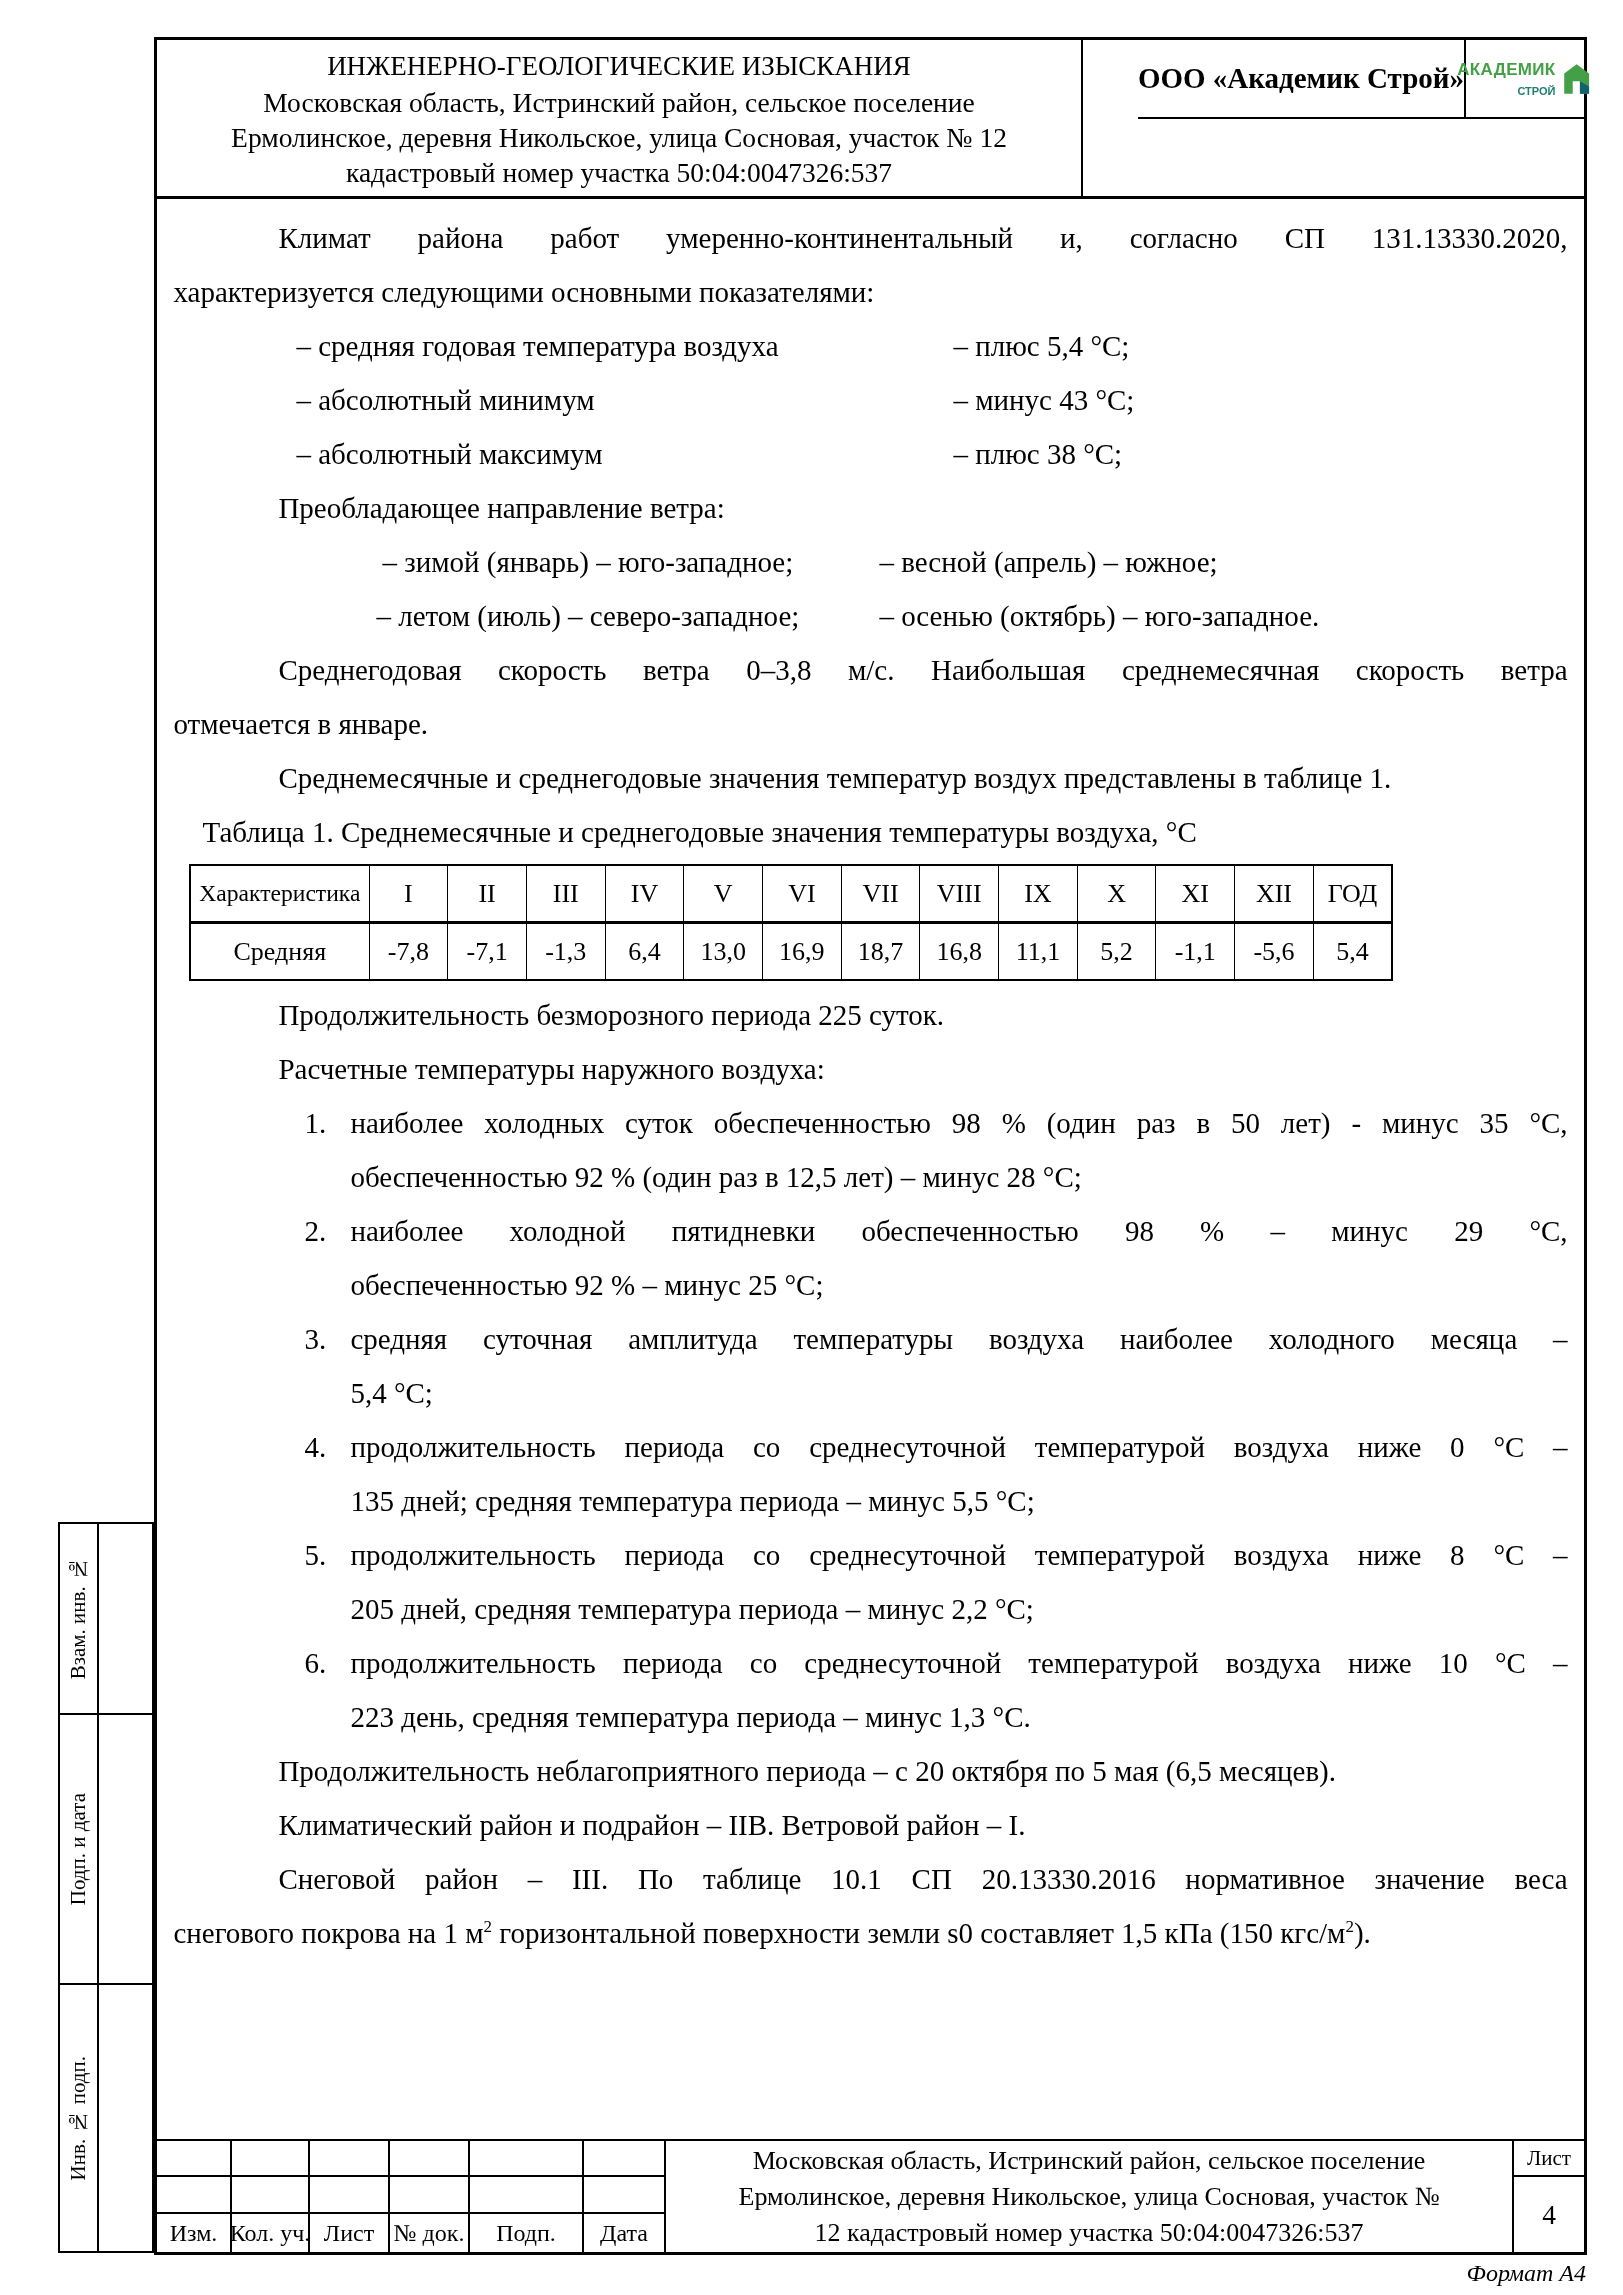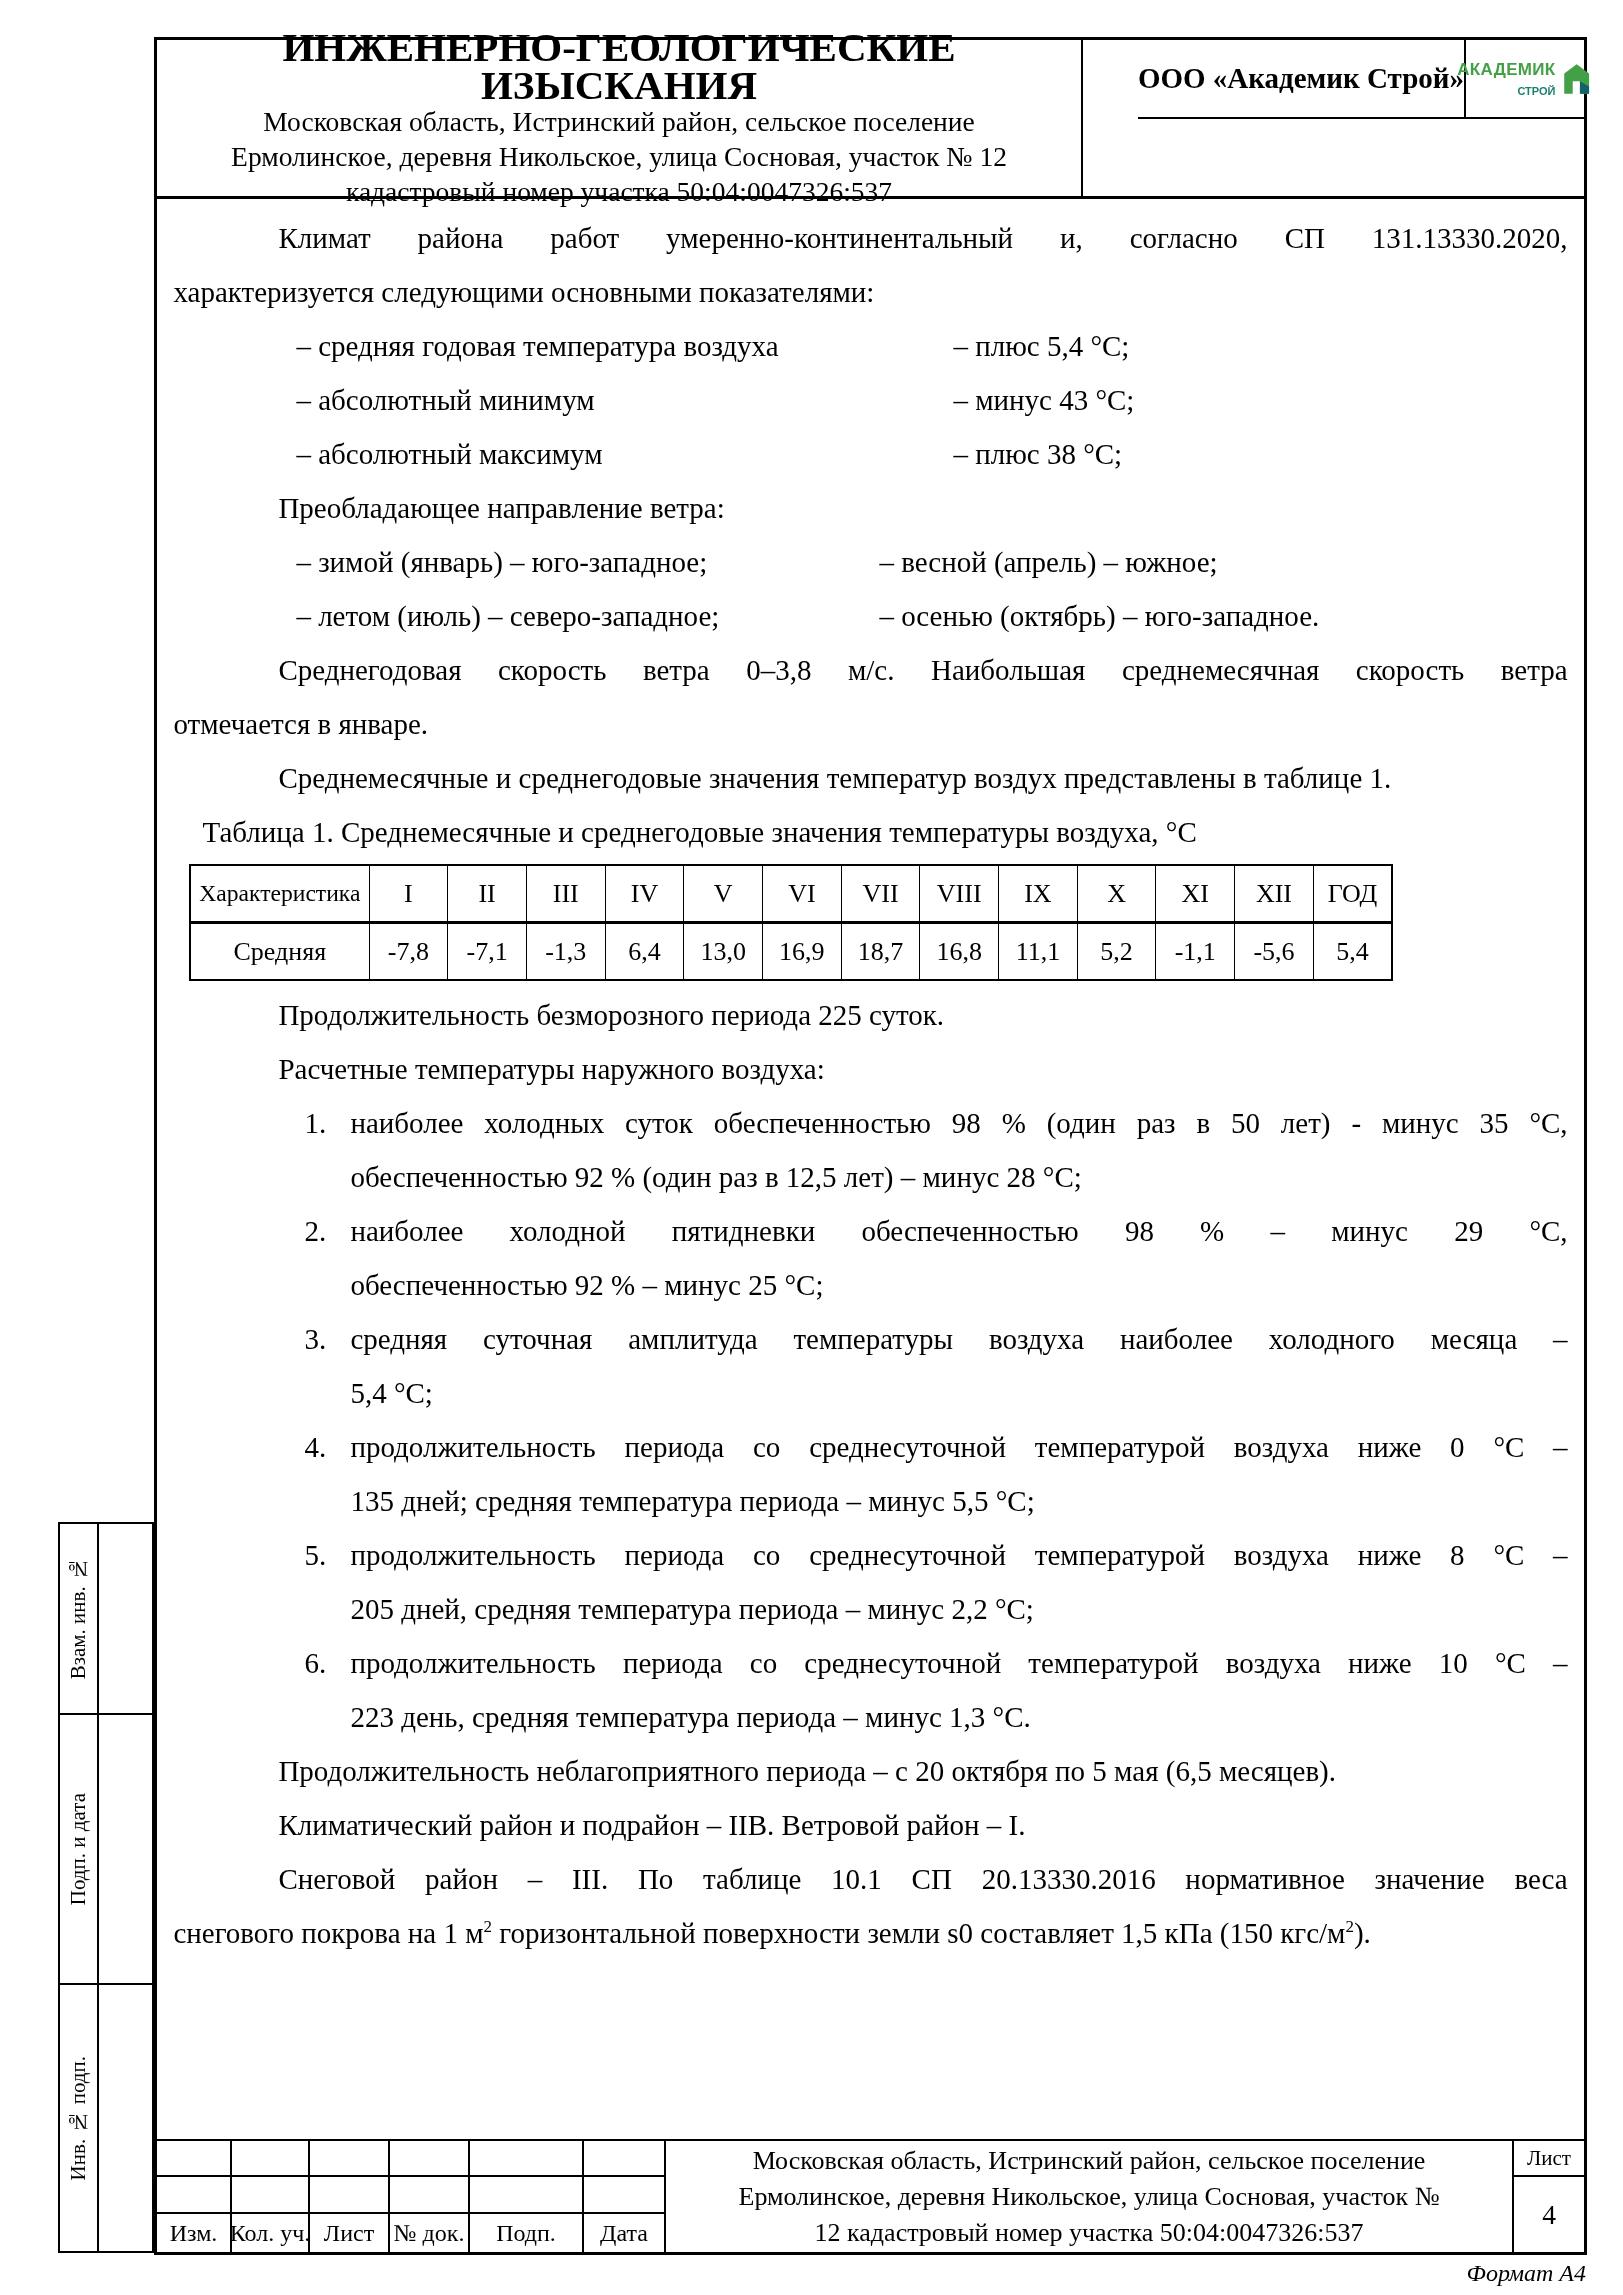--- a/index.html
+++ b/index.html
@@ -12,21 +12,21 @@
     position:absolute; left:154px; top:37px; width:1433px; height:2218px;
     border:3.3px solid #000; box-sizing:border-box;
   }
   
   .hdr { position:absolute; top:0; left:0; right:0; height:159px; border-bottom:3.3px solid #000; display:flex; box-sizing:border-box; }
   .hdr-title {
     width:926px; border-right:2px solid #000; box-sizing:border-box;
     display:flex; flex-direction:column; justify-content:center; align-items:center;
     text-align:center;
   }
-  .hdr-title .t1 { font-size:41px; font-weight:bold; line-height:38px; }
+  .hdr-title .t1 { font-size:27px; font-weight:normal; line-height:38px; }
   .hdr-title .t2 { font-size:27.5px; line-height:35px; }
   .hdr-right { flex:1; display:flex; flex-direction:column;align-items:flex-end; }
   .hdr-right-top { height:79px; border-bottom:2px solid #000; box-sizing:border-box; display:flex; }
   .company {
     flex:1; border-right:2px solid #000; box-sizing:border-box;
     display:flex; align-items:center; justify-content:center;
     font-size:29px; font-weight:bold; white-space:nowrap;
   }
   .logo-cell { width:118px; display:flex; align-items:center; justify-content:center; }
   .logo { display:flex; align-items:center; gap:3.3px; }
@@ -38,21 +38,21 @@
   .content {
     position:absolute; top:162px; left:0; right:0; padding:9.2px 16.4px 0 16.4px;
     font-size:29px; line-height:54px; box-sizing:border-box;
   }
   .content p { margin:0; }
   .ind { text-indent:105px; }
   .jl1 { display:block; text-indent:105px; text-align:justify; text-align-last:justify; }
   .jl2 { display:block; text-indent:0; }
   .dash-row { display:flex; }
   .dash-label { flex:0 0 780px; padding-left:123px; box-sizing:border-box; }
-  .wind-row { display:flex; }
+  .wind-row { display:flex;text-align:center; }
   .wind-left { flex:0 0 706px; padding-left:123px; box-sizing:border-box; }
   .tcaption { text-indent:29px; }
   
   table.temp {
     border-collapse:collapse; table-layout:fixed; width:1204px;
     margin:5.2px 0 6.5px 15.7px; border:2.6px solid #000;
   }
   table.temp th, table.temp td {
     border:1.3px solid #000; text-align:center; vertical-align:middle;
     height:55px; padding:0; font-weight:normal; font-size:26px; line-height:1.1;

